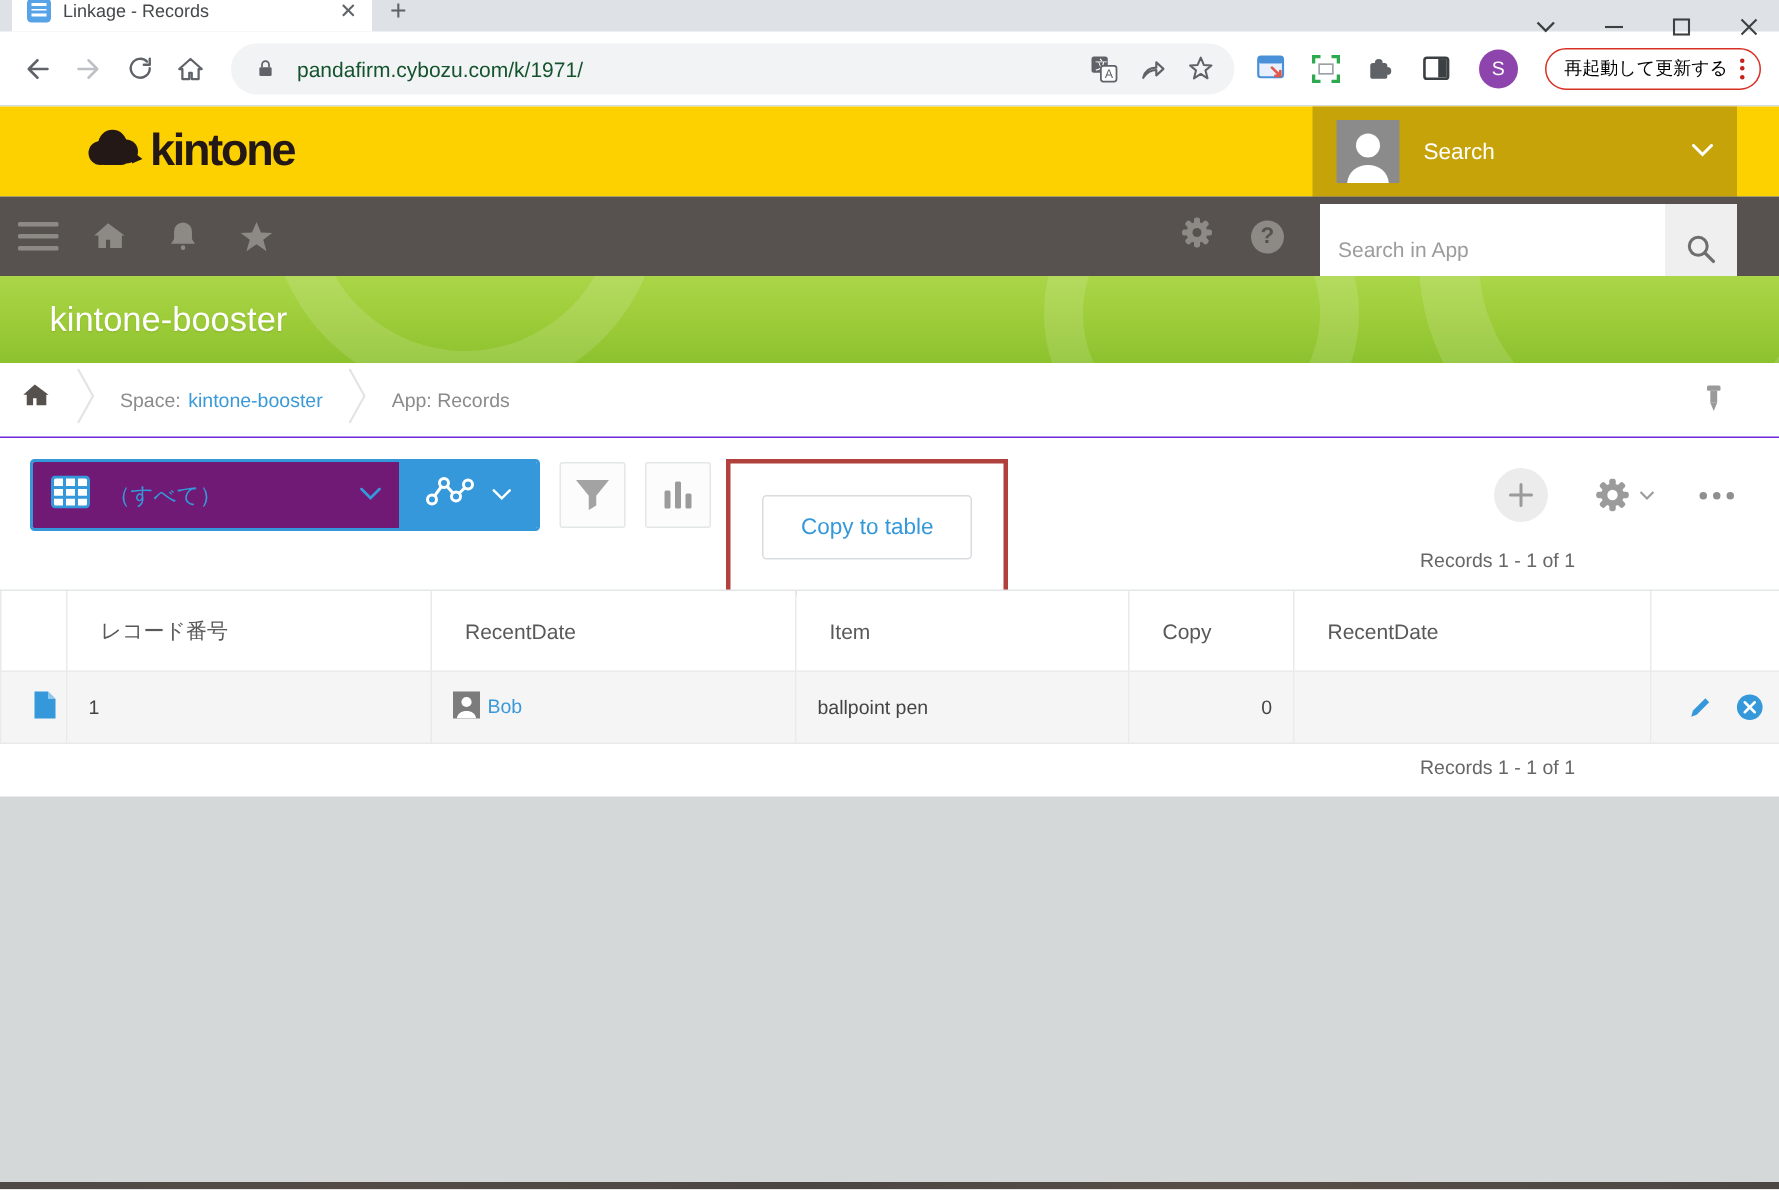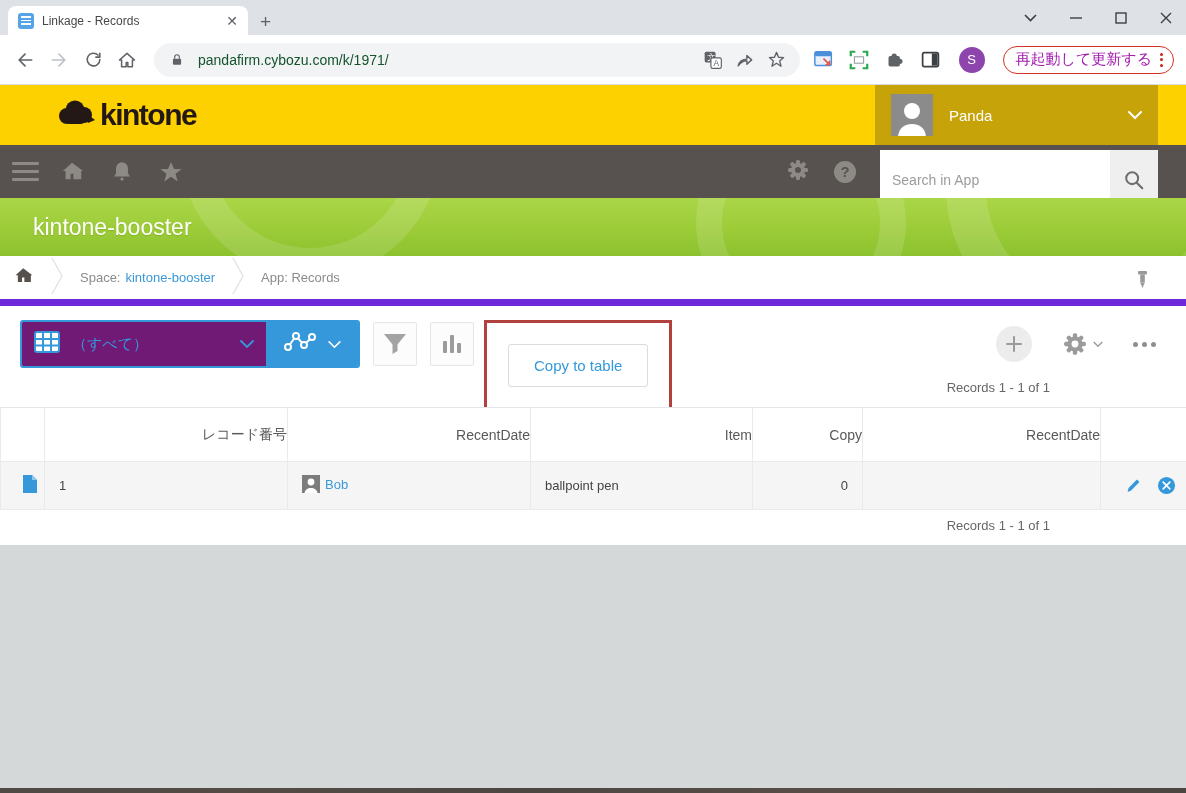--- a/index.html
+++ b/index.html
@@ -1,38 +1,38 @@
 <!DOCTYPE html>
 <html><head>
 <meta charset="utf-8">
 <style>
   * { margin:0; padding:0; box-sizing:border-box; }
   body { font-family:"Liberation Sans", sans-serif; background:#fff; }
   .screen { width:1186px; height:793px; position:relative; overflow:hidden; background:#fff; display:flex; flex-direction:column; }
 
   
-  .titlebar { height:35px; background:#dee1e6; display:flex; align-items:flex-end; position:relative; flex:none; }
+  .titlebar { height:21px; background:#dee1e6; display:flex; align-items:flex-end; position:relative; flex:none; }
   .tab { width:240px; height:29px; background:#fff; border-radius:8px 8px 0 0; margin-left:8px; display:flex; align-items:center; padding:0 8px 0 10px; gap:8px; }
   .favicon { width:16px; height:16px; background:#57a3e8; border-radius:3px; display:flex; flex-direction:column; justify-content:center; gap:2px; align-items:center; flex:none; }
   .favicon i { display:block; width:10px; height:1.5px; background:#fff; }
   .tab-title { font-size:12px; color:#454749; flex:1; white-space:nowrap; overflow:hidden; }
   .tab-close { color:#5f6368; font-size:14px; cursor:default; padding:0 2px; }
   .newtab { color:#5f6368; font-size:19px; margin:0 0 4px 12px; line-height:1; }
   .win-controls { position:absolute; right:14px; top:0; height:35px; display:flex; align-items:center; gap:33px; color:#3c4043; }
   .win-controls svg { display:block; }
 
   .btoolbar { height:50px; background:#fff; border-bottom:1px solid #d7dade; display:flex; align-items:center; padding:0 12px; gap:8px; flex:none; }
   .nav-ic { width:26px; height:26px; display:flex; align-items:center; justify-content:center; flex:none; }
   .omnibox { width:706px; height:34px; background:#f1f3f4; border-radius:17px; display:flex; align-items:center; padding:0 12px; gap:10px; margin-left:6px; }
   .url { font-size:14px; color:#14532d; flex:1; }
   .omni-ic { width:22px; height:22px; display:flex; align-items:center; justify-content:center; }
   .ext-ic { width:26px; height:26px; display:flex; align-items:center; justify-content:center; margin-left:4px; }
   .profile-badge { width:26px; height:26px; border-radius:50%; background:#8e44ad; color:#fff; font-size:13px; display:flex; align-items:center; justify-content:center; margin-left:8px; flex:none; }
   .update-pill { margin-left:10px; height:28px; border:1px solid #d93025; border-radius:15px; display:flex; align-items:center; gap:6px; padding:0 8px 0 12px; background:#fff; }
-  .update-pill span { color:#a21caf; font-size:15px; white-space:nowrap; }
+  .update-pill span { color:#000000; font-size:12px; white-space:nowrap; }
   .kebab { display:flex; flex-direction:column; gap:2.5px; padding:0 2px; }
   .kebab i { width:3px; height:3px; border-radius:50%; background:#c5221f; }
 
   
   .khead { height:60px; background:#fdd000; display:flex; align-items:center; position:relative; flex:none; }
   .klogo { margin-left:57px; display:flex; align-items:center; gap:5px; }
   .klogo-text { font-size:30px; font-weight:bold; color:#231815; letter-spacing:-1.5px; }
   .user-chip { position:absolute; right:28px; top:0; width:283px; height:60px; background:#c7a30a; display:flex; align-items:center; padding:0 16px; gap:16px; }
   .user-avatar { width:42px; height:42px; background:#8b8b8b; display:flex; align-items:flex-end; justify-content:center; overflow:hidden; flex:none; }
   .user-name { color:#fff; font-size:15px; flex:1; }
@@ -51,21 +51,21 @@
 
   
   .banner { height:58px; background:linear-gradient(180deg,#aad647 0%, #9ccb38 55%, #8cc22e 100%); position:relative; overflow:hidden; flex:none; }
   .ring { position:absolute; border-radius:50%; border:26px solid rgba(255,255,255,0.13); }
   .ring.r1 { width:300px; height:300px; right:-60px; top:-160px; border-width:40px; }
   .ring.r2 { width:210px; height:210px; right:280px; top:-80px; }
   .ring.r3 { width:260px; height:260px; left:180px; top:-180px; border-width:30px; }
   .banner-title { position:absolute; left:33px; top:50%; transform:translateY(-50%); color:#fff; font-size:23px; text-shadow:0 1px 1px rgba(90,120,0,.25); }
 
   
-  .crumbs { height:50px; background:#fff; border-bottom:7px solid #6d28d9; display:flex; align-items:center; padding-left:14px; position:relative; flex:none; }
+  .crumbs { height:50px; background:#fff; border-bottom:1px solid #6d28d9; display:flex; align-items:center; padding-left:14px; position:relative; flex:none; }
   .crumb-sep { margin:0 16px; }
   .crumb-text { font-size:13px; color:#8b8b8b; }
   .crumb-link { font-size:13px; color:#3a99d8; margin-left:5px; cursor:pointer; }
   .pin { position:absolute; right:36px; top:14px; }
 
   
   .vtoolbar { display:flex; align-items:flex-start; padding:14px 30px 0 20px; height:66px; flex:none; }
   .view-selector { display:flex; border:2px solid #3498db; border-radius:3px; overflow:hidden; height:48px; width:340px; background:#fff; flex:none; }
   .vs-left { flex:1; display:flex; align-items:center; padding:0 12px; gap:12px; background:#701a75; cursor:pointer; }
   .vs-label { color:#3498db; font-size:15px; flex:1; }
@@ -77,21 +77,21 @@
   .plus-btn { width:36px; height:36px; border-radius:50%; background:#ececec; display:flex; align-items:center; justify-content:center; }
   .gear-combo { display:flex; align-items:center; gap:5px; }
   .dots { display:flex; gap:4px; }
   .dots i { width:5px; height:5px; border-radius:50%; background:#8f8f8f; }
 
   .records-count { text-align:right; padding:8px 136px 12px 0; color:#666; font-size:13px; flex:none; }
 
   
   table.records { border-collapse:collapse; width:100%; table-layout:fixed; flex:none; }
   table.records th, table.records td { border:1px solid #e8eaeb; border-top:1px solid #e3e7e8; }
-  table.records th { height:54px; background:#fff; font-weight:normal; font-size:14px; color:#595959; text-align:right; padding-left:0; }
+  table.records th { height:54px; background:#fff; font-weight:normal; font-size:14px; color:#595959; text-align:left; padding-left:22px; }
   table.records td { height:48px; background:#f5f5f5; font-size:13px; color:#444; padding-left:14px; }
   td.icon-cell { text-align:center; padding-left:0; }
   td.num { text-align:right; padding-right:14px; }
   td.actions { background:#fafafa; text-align:center; padding-left:0; white-space:nowrap; }
   .person-chip { display:inline-flex; align-items:center; gap:5px; }
   .person-ic { width:18px; height:18px; background:#7c7c7c; display:inline-flex; align-items:flex-end; justify-content:center; overflow:hidden; }
   .link { color:#3a99d8; cursor:pointer; }
   .row-actions svg { margin:0 6px; vertical-align:middle; cursor:pointer; }
 
   .footer-gray { background:#d5d8d8; flex:1; }
@@ -238,21 +238,21 @@
           </svg></span>
       <span class="klogo-text">kintone</span>
     </div>
     <div class="user-chip">
       <span class="user-avatar">
           <svg width="42" height="40" viewBox="0 0 42 40">
             <circle cx="21" cy="15" r="8" fill="#fff"></circle>
             <path d="M7 42c0-9 6-14 14-14s14 5 14 14z" fill="#fff"></path>
           </svg>
         </span>
-      <span class="user-name">Panda</span>
+      <span class="user-name">Search</span>
       <span><svg width="14" height="9" viewBox="0 0 14 9">
             <path d="M1 1l6 6 6-6" stroke="#fff" stroke-width="2" fill="none" stroke-linecap="round"></path>
           </svg></span>
     </div>
   </div>
 
   <div class="navbar">
     <span class="hamburger">
         <i></i>
         <i></i>

